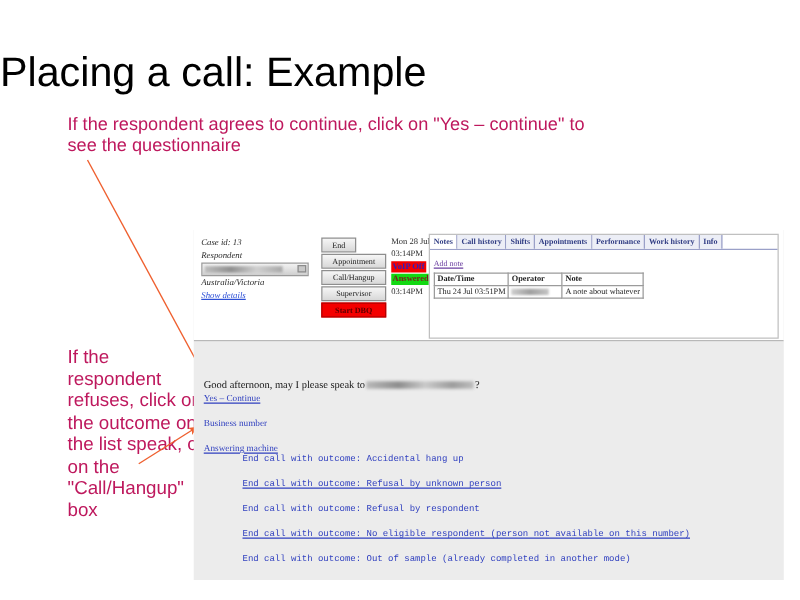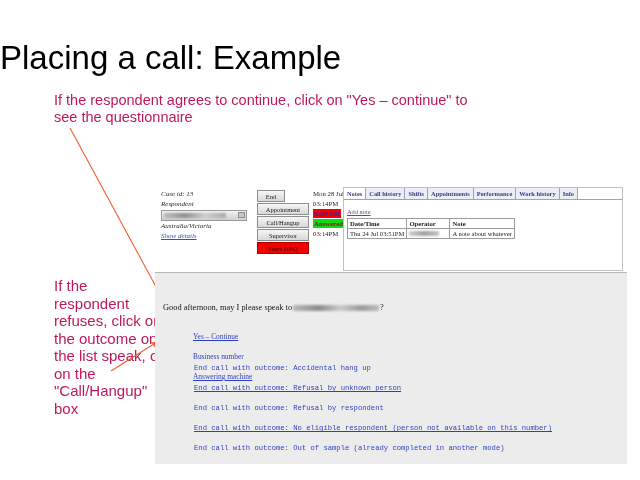--- a/index.html
+++ b/index.html
@@ -261,23 +261,22 @@
     width: 86px;
     height: 6px;
     vertical-align: middle;
     background: linear-gradient(90deg,#b9b9b9,#8d8d8d 30%,#cacaca 55%,#9c9c9c 80%,#bdbdbd);
     filter: blur(1.1px);
     margin: 0 1px;
   }
   .choices {
     position: absolute;
     left: 8px;
-    top: 148px;
+    top: 130px;
     width: 400px;
-    margin-left: 30px;
   }
   .choices a {
     display: block;
     font-size: 7.4px;
     color: #2f3fbf;
     text-decoration: underline;
     margin-bottom: 11px;
     cursor: pointer;
     font-family: "Liberation Serif", serif;
   }

